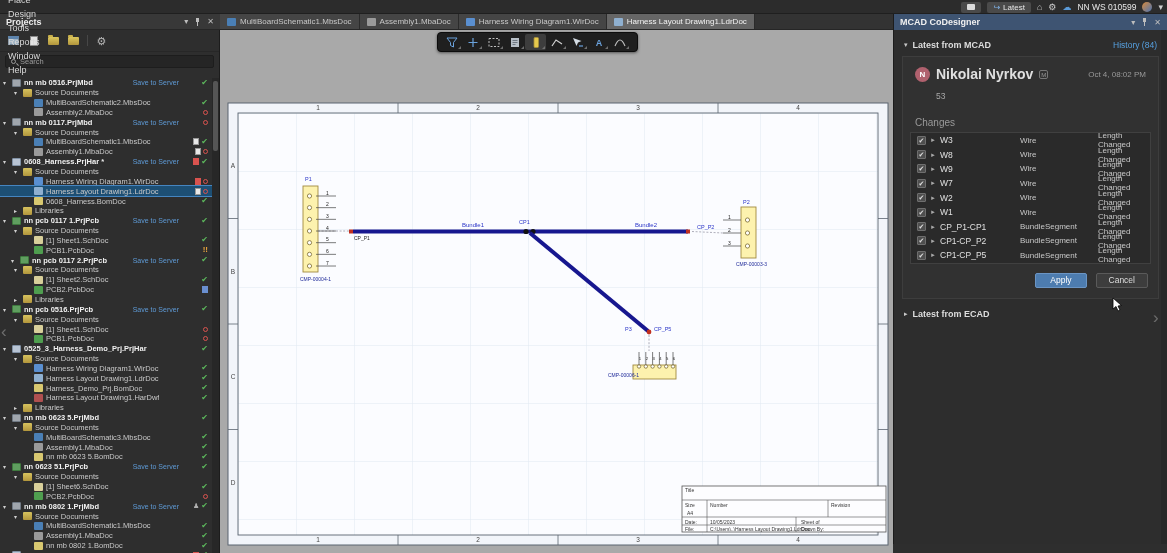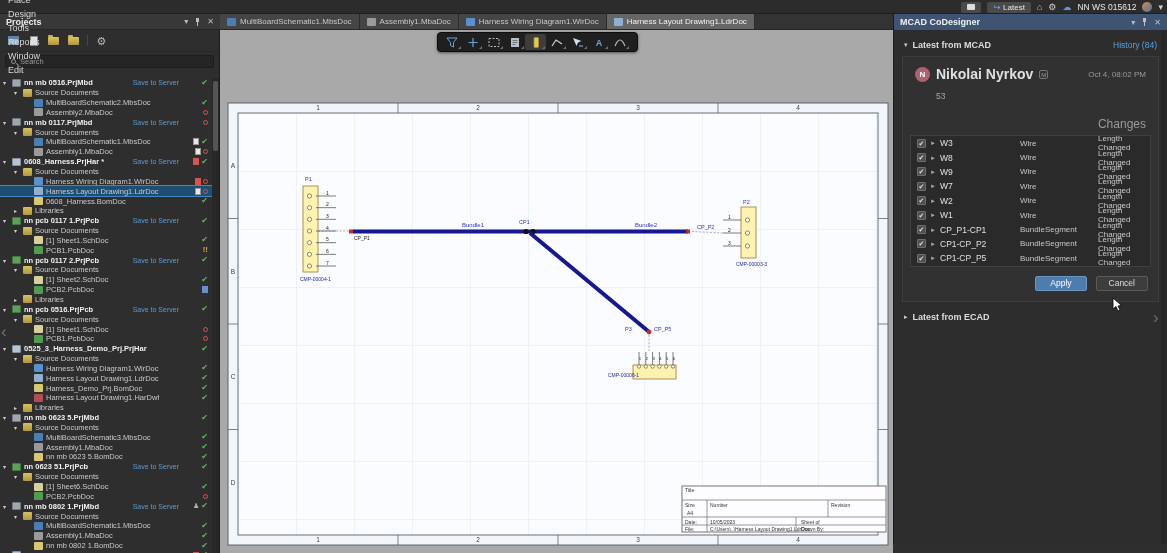--- a/index.html
+++ b/index.html
@@ -112,21 +112,21 @@
   .tri { color:#c8c8c8; font-size:7px; }
   .sectitle { color:#ddd; font-size:9px; font-weight:bold; }
   .hist { margin-left:auto; color:#56a0e0; font-size:8.5px; text-decoration:none; }
   .card { margin:0 8px; background:#313131; border:1px solid #3d3d3d; padding:8px 0 10px; }
   .authrow { display:flex; align-items:center; padding:0 12px; gap:6px; height:18px; }
   .avatar { width:15px; height:15px; border-radius:50%; background:#b0616e; color:#fff; font-size:8px; font-weight:bold; display:flex; align-items:center; justify-content:center; flex:none; }
   .aname { color:#e0e0e0; font-size:14px; font-weight:bold; }
   .abadge { width:9px; height:9px; border:1px solid #777; border-radius:2px; color:#999; font-size:6px; line-height:8px; text-align:center; }
   .adate { margin-left:auto; color:#999; font-size:8px; }
   .amsg { padding:8px 12px 0 33px; color:#a8a8a8; font-size:8.5px; }
-  .chlabel { padding:16px 12px 4px; color:#9a9a9a; font-size:12px;text-align:right; }
+  .chlabel { padding:16px 12px 4px; color:#9a9a9a; font-size:10px; }
   .tbl { margin:0 7px; background:#2a2a2a; border:1px solid #404040; }
   .thead { display:flex; align-items:center; height:14px; border-bottom:1px solid #3d3d3d; color:#b8b8b8; font-size:8px; }
   .thead .hcb { margin-left:6px; }
   .h-obj { width:78px; margin-left:16px; border-left:1px solid #3d3d3d; padding-left:6px; height:9px; line-height:9px; }
   .h-type { width:72px; border-left:1px solid #3d3d3d; padding-left:6px; height:9px; line-height:9px; }
   .h-chg { flex:1; border-left:1px solid #3d3d3d; padding-left:6px; height:9px; line-height:9px; }
   .crow { display:flex; align-items:center; height:14.4px; font-size:8px; }
   .cb { width:9px; height:9px; background:#4e4e4e; border:1px solid #6e6e6e; border-radius:1px; color:#ddd; font-size:7px; line-height:8px; text-align:center; flex:none; }
   .crow .cb { margin-left:6px; }
   .exp { width:14px; text-align:center; color:#aaa; font-size:7px; flex:none; }
@@ -151,34 +151,34 @@
     <div class="menus">
         <span class="menu-item">File</span>
         <span class="menu-item">Edit</span>
         <span class="menu-item">View</span>
         <span class="menu-item">Project</span>
         <span class="menu-item">Place</span>
         <span class="menu-item">Design</span>
         <span class="menu-item">Tools</span>
         <span class="menu-item">Reports</span>
         <span class="menu-item">Window</span>
-        <span class="menu-item">Edit</span>
+        <span class="menu-item">Help</span>
       </div>
     <div class="mb-right">
       <span class="mb-btn">
           <span class="bubble"></span>
         </span>
       <span class="mb-btn">
           <span class="share-arrow">↪</span>
           <span>Latest</span>
         </span>
       <span class="mb-ic">⌂</span>
       <span class="mb-ic">⚙</span>
       <span class="mb-ic cloud">☁</span>
-      <span class="ws">NN WS 015612</span>
+      <span class="ws">NN WS 010599</span>
       <span class="avatar-sm"></span>
       <span class="mb-ic">▾</span>
     </div>
   </div>
 
   <div class="phead">
     <span class="ptitle">Projects</span>
     <span class="phicons">
       <span>▾</span>
       <span class="pinic"></span>
@@ -358,21 +358,21 @@
         </div>
         <div class="trow" style="padding-left: 25px;">
           <span class="arrow"></span>
           <span class="ic ic-pcb"></span>
           <span class="tlabel">PCB1.PcbDoc</span>
           <span class="save-link"></span>
           <span class="stats">
             <span class="st st-warn">!!</span>
           </span>
         </div>
-        <div class="trow proj" style="padding-left: 3px;">
+        <div class="trow proj" style="padding-left: 11px;">
           <span class="arrow">▾</span>
           <span class="ic ic-prjpcb"></span>
           <span class="tlabel">nn pcb 0117 2.PrjPcb</span>
           <span class="save-link">Save to Server</span>
           <span class="stats">
             <span class="st st-check">✔</span>
           </span>
         </div>
         <div class="trow" style="padding-left: 14px;">
           <span class="arrow">▾</span>

